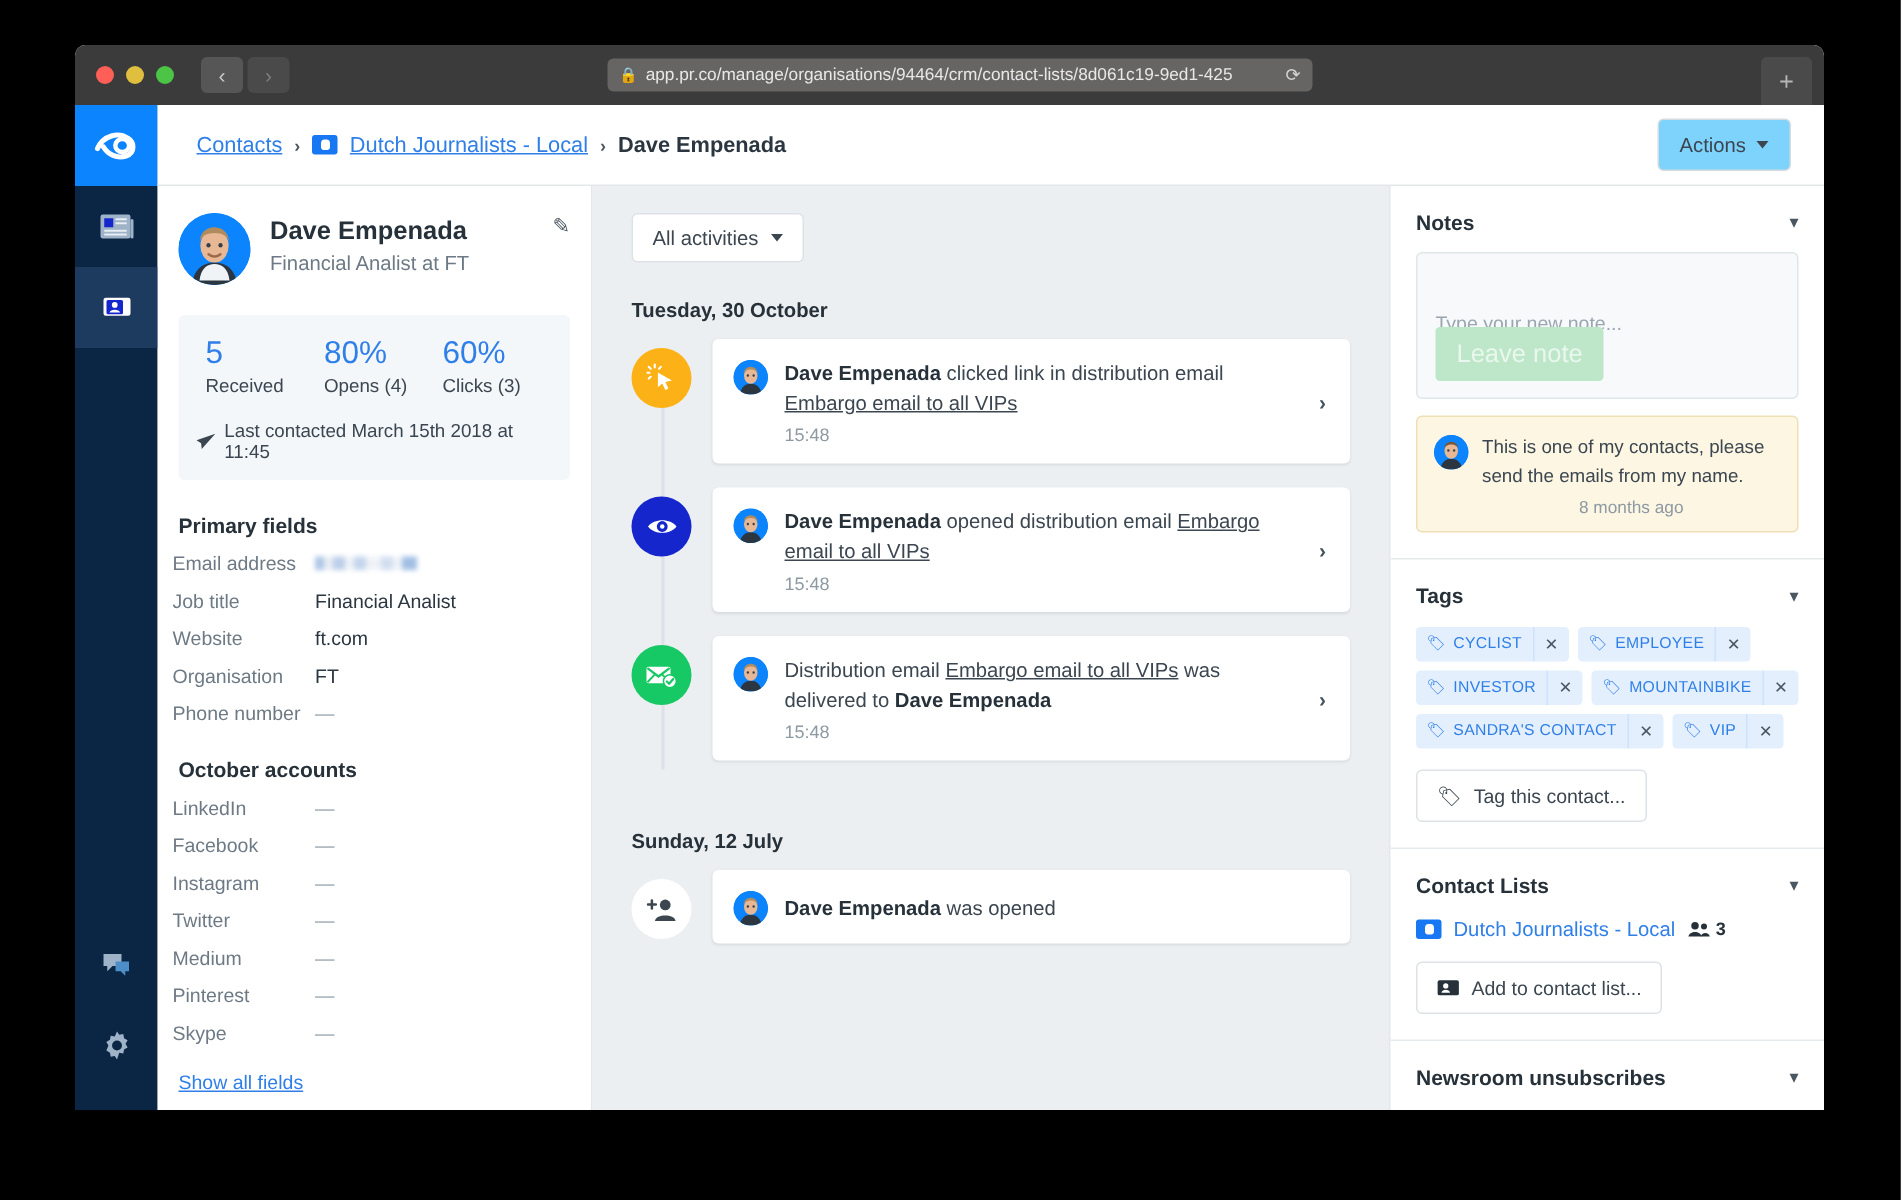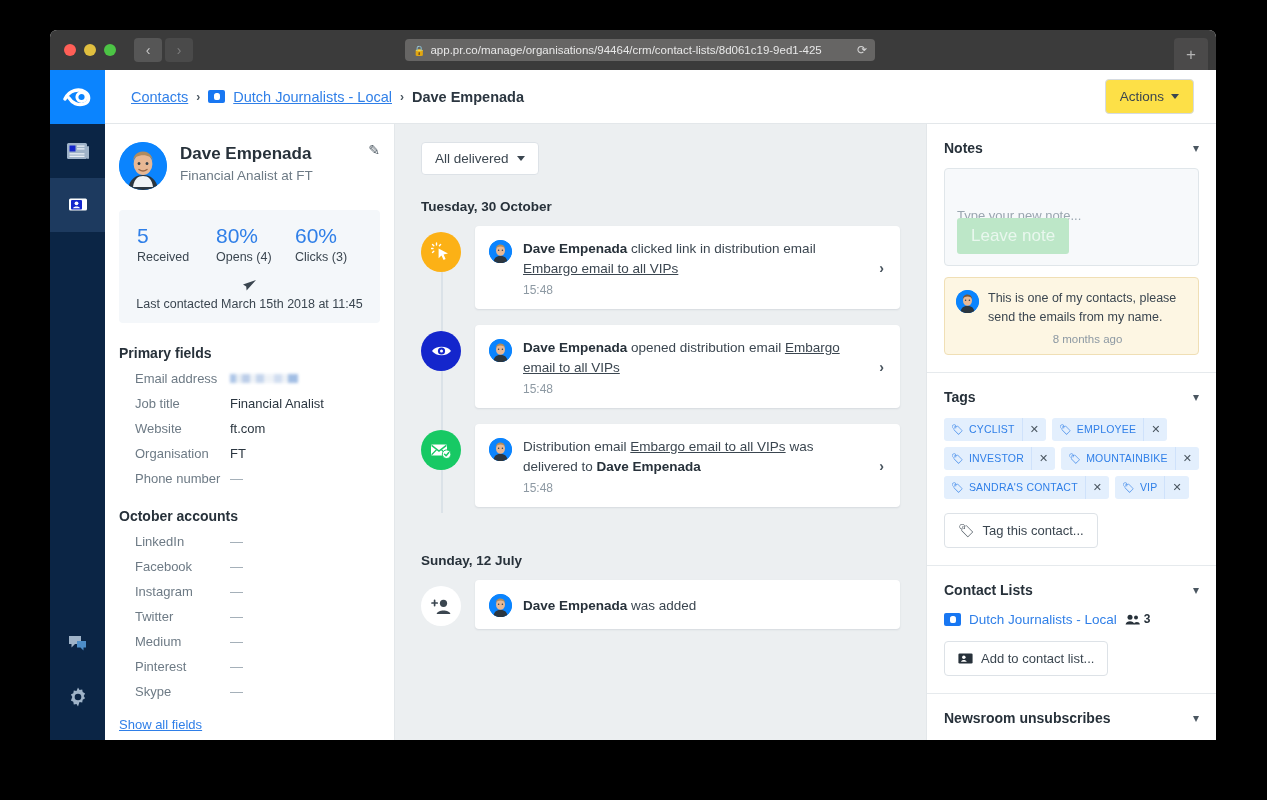--- a/index.html
+++ b/index.html
@@ -106,21 +106,21 @@
     align-items: center; justify-content: center;
     flex: none;
   }
   .list-badge::after {
     content: ""; width: 6px; height: 7px; border-radius: 40% 40% 30% 30%;
     background: #fff;
   }
   #actions-button {
     margin-left: auto;
     border: 1px solid #d6dbe0;
-    background: #fde047; border-radius: 4px;
+    background: #7dd3fc; border-radius: 4px;
     padding: 9px 14px;
     font-size: 13.5px; color: #3b4650;
     display: flex; align-items: center; gap: 7px;
     cursor: pointer;
   }
   .caret {
     width: 0; height: 0;
     border-left: 4px solid transparent;
     border-right: 4px solid transparent;
     border-top: 5px solid #3b4650;
@@ -159,28 +159,28 @@
     background: #f4f7fa;
     border-radius: 4px;
     padding: 14px 12px 12px 12px;
   }
   #stats-row { display: flex; }
   .stat { flex: 1; padding-left: 6px; }
   .stat-val { font-size: 21px; color: #2f7fe8; font-weight: 400; }
   .stat-lbl { font-size: 12.5px; color: #3b4650; margin-top: 2px; }
   #last-contacted {
     margin-top: 16px; font-size: 12.5px; color: #3b4650;
-    display: flex; align-items: center; gap: 6px; justify-content: center; flex-direction: column;
+    display: flex; align-items: center; gap: 6px; justify-content: center;
   }
 
   .section-title {
     font-size: 14px; font-weight: bold; color: #27313a;
     padding: 0 14px; margin: 22px 0 10px 0;
   }
-  .field-row { display: flex; padding: 0 30px; margin-bottom: 10px; font-size: 13px; }
+  .field-row { display: flex; padding: 0 10px; margin-bottom: 10px; font-size: 13px; }
   .field-key { width: 95px; color: #6d7a85; flex: none; }
   .field-val { color: #2b3640; }
   .field-val.dash { color: #9aa6b0; }
   .redacted {
     display: inline-block; width: 68px; height: 9px;
     margin-top: 3px;
     background: linear-gradient(90deg,#a9c3e6 0 6px,#e6ecf3 6px 12px,#b9cce8 12px 20px,
       #eef2f7 20px 26px,#c2d3ec 26px 34px,#eef2f7 34px 44px,#cfdcf0 44px 52px,
       #eef2f7 52px 58px,#9dbbe3 58px 68px);
     filter: blur(1.6px);
@@ -480,21 +480,21 @@
           <div class="field-row">
             <div class="field-key">Skype</div>
             <div class="field-val dash">—</div>
           </div>
 
           <a id="show-all-fields" href="#">Show all fields</a>
         </div>
 
         <div id="col-mid">
           <div id="activity-filter">
-            <span>All delivered</span>
+            <span>All activities</span>
             <span class="caret"></span>
           </div>
 
           <div id="timeline">
 
             <div class="day-heading">Tuesday, 30 October</div>
             <div class="tl-group">
               <div class="tl-line"></div>
 
               <div class="tl-item">
@@ -601,21 +601,21 @@
                     <svg viewBox="0 0 48 48">
                         <circle cx="24" cy="24" r="24" fill="#0b84fe"></circle>
                       <path d="M9 48 C10 37, 17 33, 24 33 C31 33, 38 37, 39 48 Z" fill="#2b3640"></path>
                       <ellipse cx="24" cy="22" rx="9.4" ry="11" fill="#e8b894"></ellipse>
                       <path d="M14.2 19.5 C14.8 11.5, 33.4 11, 33.8 19.8 C34 15.5, 31 9.5, 24 9.5 C17 9.5, 14 15, 14.2 19.5 Z" fill="#b08b5e"></path>
                       <ellipse cx="20" cy="21.5" rx="1.6" ry="1.7" fill="#33404b"></ellipse>
                         <ellipse cx="28" cy="21.5" rx="1.6" ry="1.7" fill="#33404b"></ellipse>
                     </svg>
                   </div>
                   <div class="tl-body">
-                    <div class="tl-text"><b>Dave Empenada</b><span> was added</span></div>
+                    <div class="tl-text"><b>Dave Empenada</b><span> was opened</span></div>
                   </div>
                 </div>
               </div>
             </div>
           </div>
         </div>
 
         <div id="col-right">
 
           <div class="panel">

